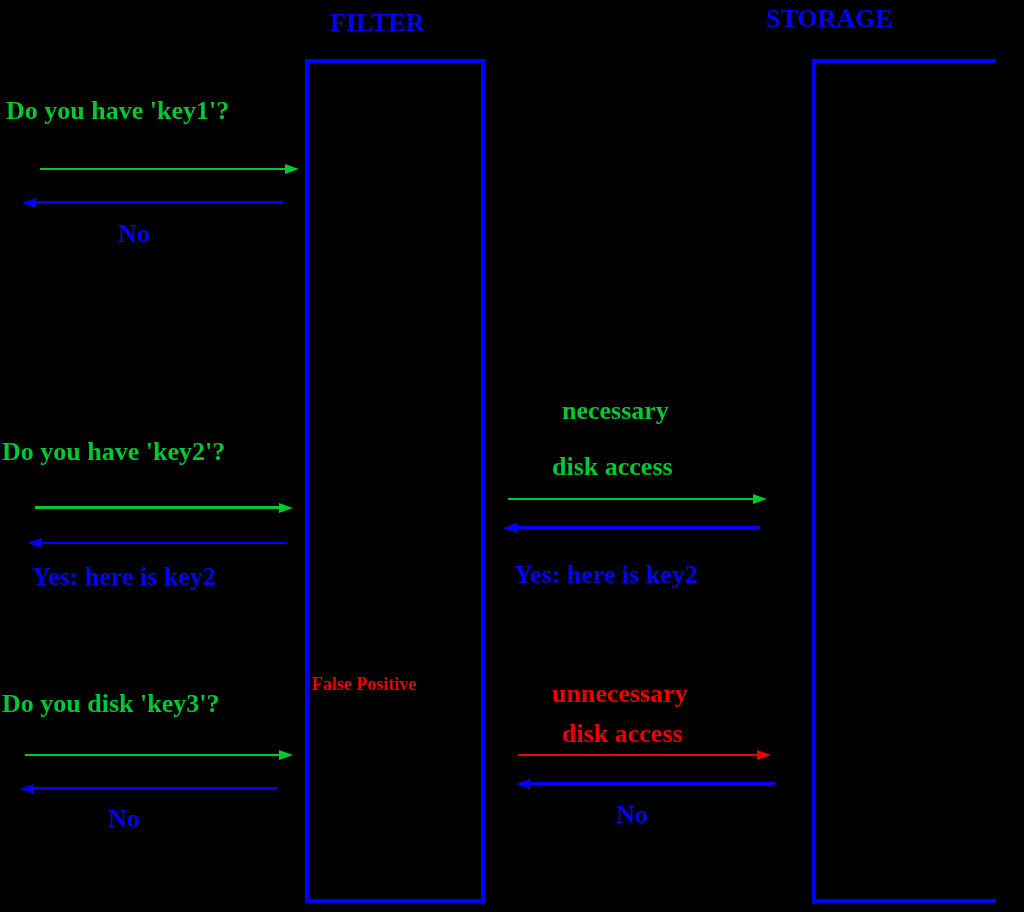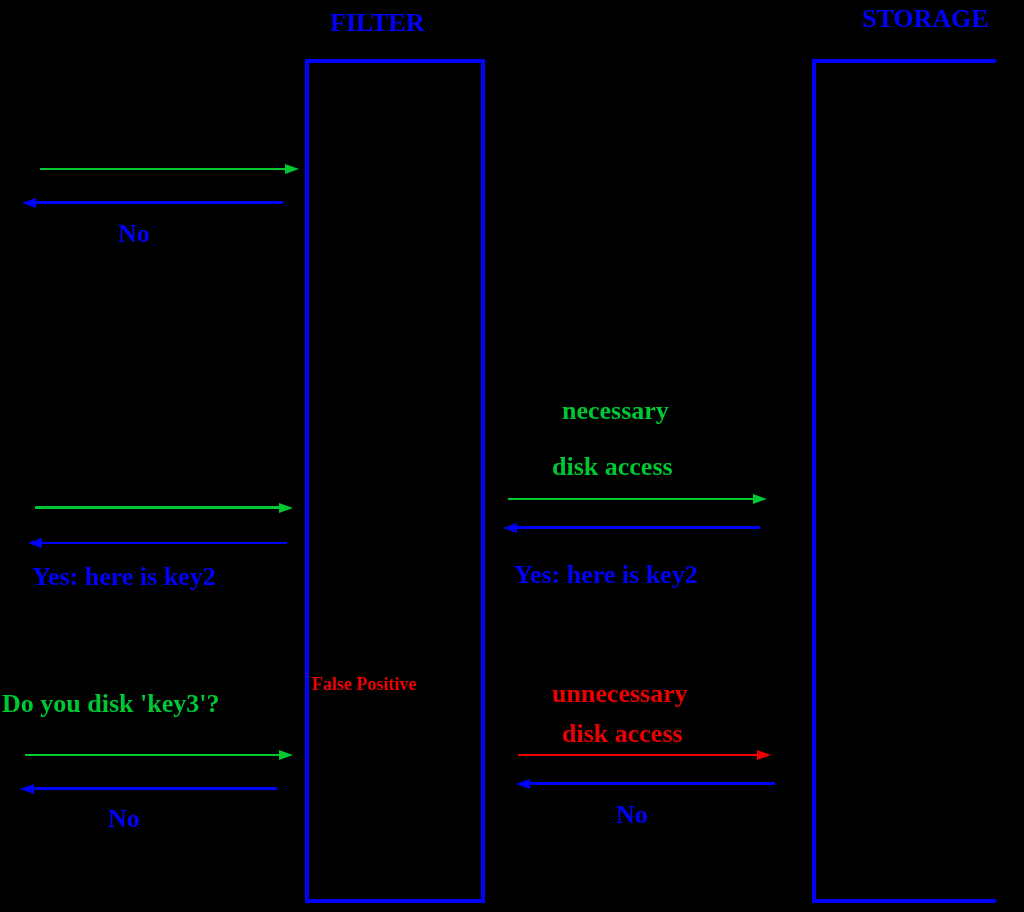--- a/index.html
+++ b/index.html
@@ -58,21 +58,21 @@
     left: -13px;
     top: 50%;
     transform: translateY(-50%);
     border-right: 14px solid currentColor;
     border-top: 5px solid transparent;
     border-bottom: 5px solid transparent;
   }
 
   
   #filter-title  { left: 330px; top: 9px;  }
-  #storage-title { left: 862px; top: 5px;  }
+  #storage-title { left: 766px; top: 5px;  }
 
   
   #q1   { left: 6px;   top: 97px;  }
   #a1   { left: 40px;  top: 168px; width: 246px; }
   #a2   { left: 35px;  top: 201px; width: 248px; }
   #no1  { left: 118px; top: 220px; }
 
   
   #q2   { left: 2px;   top: 438px; }
   #a3   { left: 35px;  top: 506px; width: 245px; }
@@ -104,24 +104,26 @@
 <body>
 
 <div class="canvas">
 
   <div id="filter-title" class="lbl blue title">FILTER</div>
   <div id="storage-title" class="lbl blue title">STORAGE</div>
 
   <div id="filter-box" class="box"></div>
   <div id="storage-box" class="box"></div>
 
+  <div id="q1" class="lbl green">Do you have 'key1'?</div>
   <div id="a1" class="arrow right green"></div>
   <div id="a2" class="arrow left blue thick"></div>
   <div id="no1" class="lbl blue">No</div>
 
+  <div id="q2" class="lbl green">Do you have 'key2'?</div>
   <div id="a3" class="arrow right green thick"></div>
   <div id="a4" class="arrow left blue"></div>
   <div id="yes2" class="lbl blue">Yes: here is key2</div>
 
   <div id="nec" class="lbl green">necessary</div>
   <div id="da2" class="lbl green">disk access</div>
   <div id="a5" class="arrow right green"></div>
   <div id="a6" class="arrow left blue thick"></div>
   <div id="yes2mid" class="lbl blue">Yes: here is key2</div>
 

